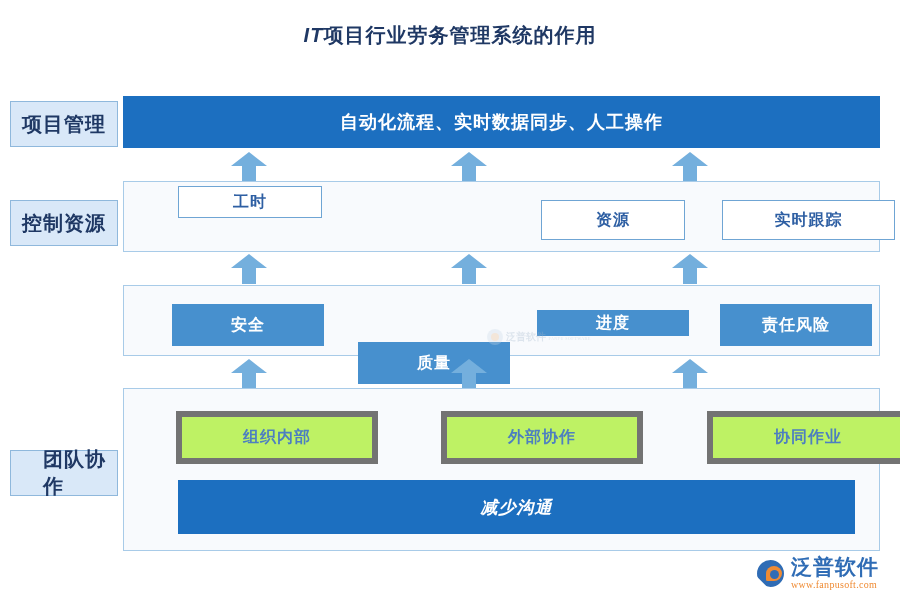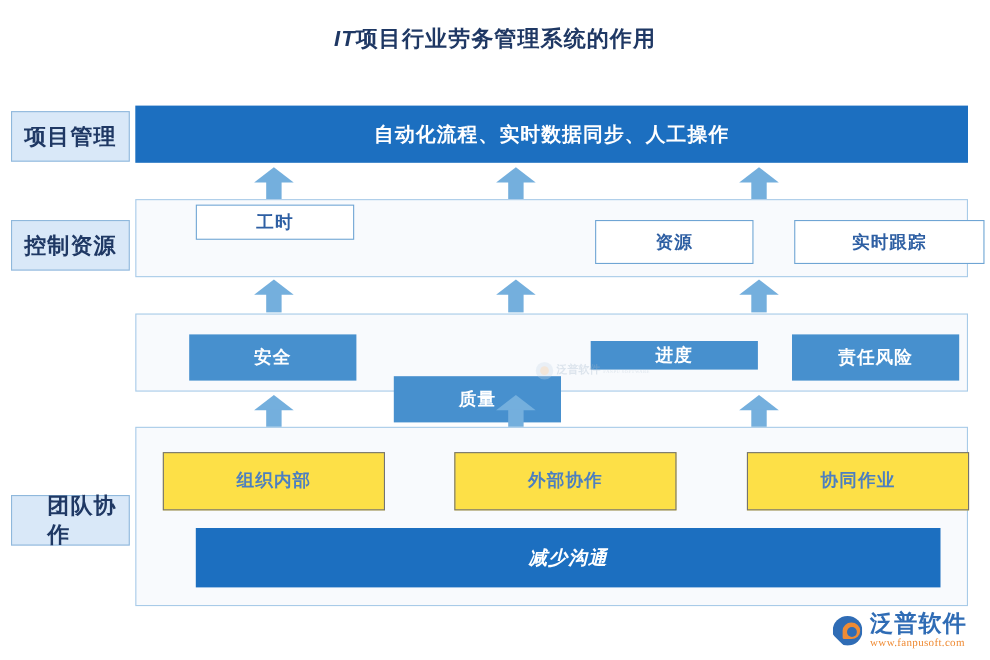--- a/index.html
+++ b/index.html
@@ -100,23 +100,24 @@
     background: #ffffff;
     border: 1px solid #6fa5d4;
     color: #2e5fa3;
   }
   .item.filled {
     background: #4790ce;
     border: none;
     color: #ffffff;
   }
   .item.soft {
-    background: #fde047;
-    border: 1px solid #737373;
+    background: #bef264;
+    border: 6px solid #737373;
     color: #4d7fc0;
+    margin-left: 28px;
   }
 
   
   .wide-bar {
     position: absolute;
     box-sizing: border-box;
     background: #1c6fc0;
     color: #ffffff;
     font-size: 17px;
     font-weight: bold;

